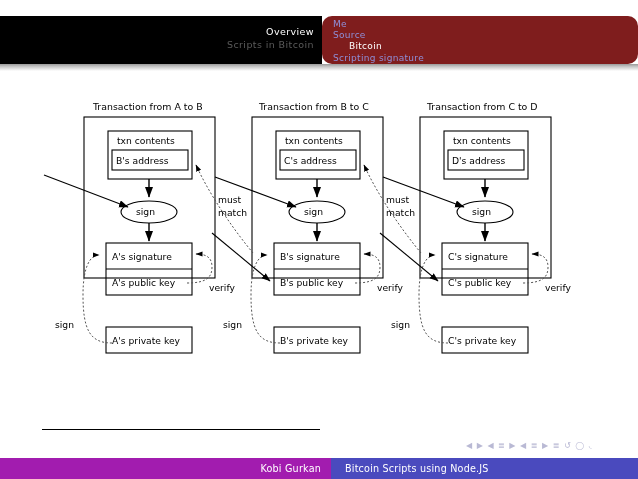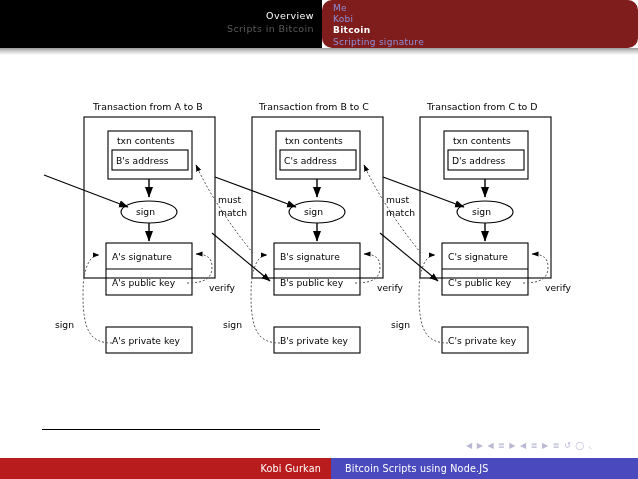--- a/index.html
+++ b/index.html
@@ -12,21 +12,21 @@
     height: 479px;
     position: relative;
     overflow: hidden;
     font-family: "DejaVu Sans", sans-serif;
     background: #ffffff;
   }
 
   
   #topbar {
     position: absolute;
-    left: 0; top: 0;
+    left: 0; top: 16px;
     width: 638px;
     height: 64px;
   }
   #topbar-left {
     position: absolute;
     left: 0; top: 0;
     width: 322px;
     height: 48px;
     background: #000000;
   }
@@ -71,21 +71,22 @@
   }
   .nav-right-item {
     font-size: 9px;
     letter-spacing: 0.3px;
     color: #8f8fd8;
     display: block;
     white-space: nowrap;
   }
   .nav-right-item.active {
     color: #ffffff;
-    font-weight: bold;
+    font-weight: normal;
+    margin-left: 16px;
   }
 
   
   #slide-body {
     position: absolute;
     left: 0; top: 55px;
     width: 638px;
     height: 400px;
   }
   #diagram {
@@ -150,21 +151,21 @@
     position: absolute;
     left: 0; top: 458px;
     width: 638px;
     height: 21px;
   }
   #footer-left {
     position: absolute;
     left: 0; top: 0;
     width: 331px;
     height: 21px;
-    background: #b91c1c;
+    background: #a21caf;
   }
   #footer-right {
     position: absolute;
     left: 331px; top: 0;
     width: 307px;
     height: 21px;
     background: #4a4abe;
   }
   #footer-author {
     position: absolute;
@@ -192,21 +193,21 @@
 <div id="topbar">
   <div id="topbar-left">
     <div class="nav-left-list">
       <span class="nav-left-item active">Overview</span>
       <span class="nav-left-item">Scripts in Bitcoin</span>
     </div>
   </div>
   <div id="topbar-right">
     <div class="nav-right-list">
       <span class="nav-right-item">Me</span>
-      <span class="nav-right-item">Kobi</span>
+      <span class="nav-right-item">Source</span>
       <span class="nav-right-item active">Bitcoin</span>
       <span class="nav-right-item">Scripting signature</span>
     </div>
   </div>
   <div id="topbar-shadow"></div>
 </div>
 
 <div id="slide-body">
 
   <div id="diagram">

